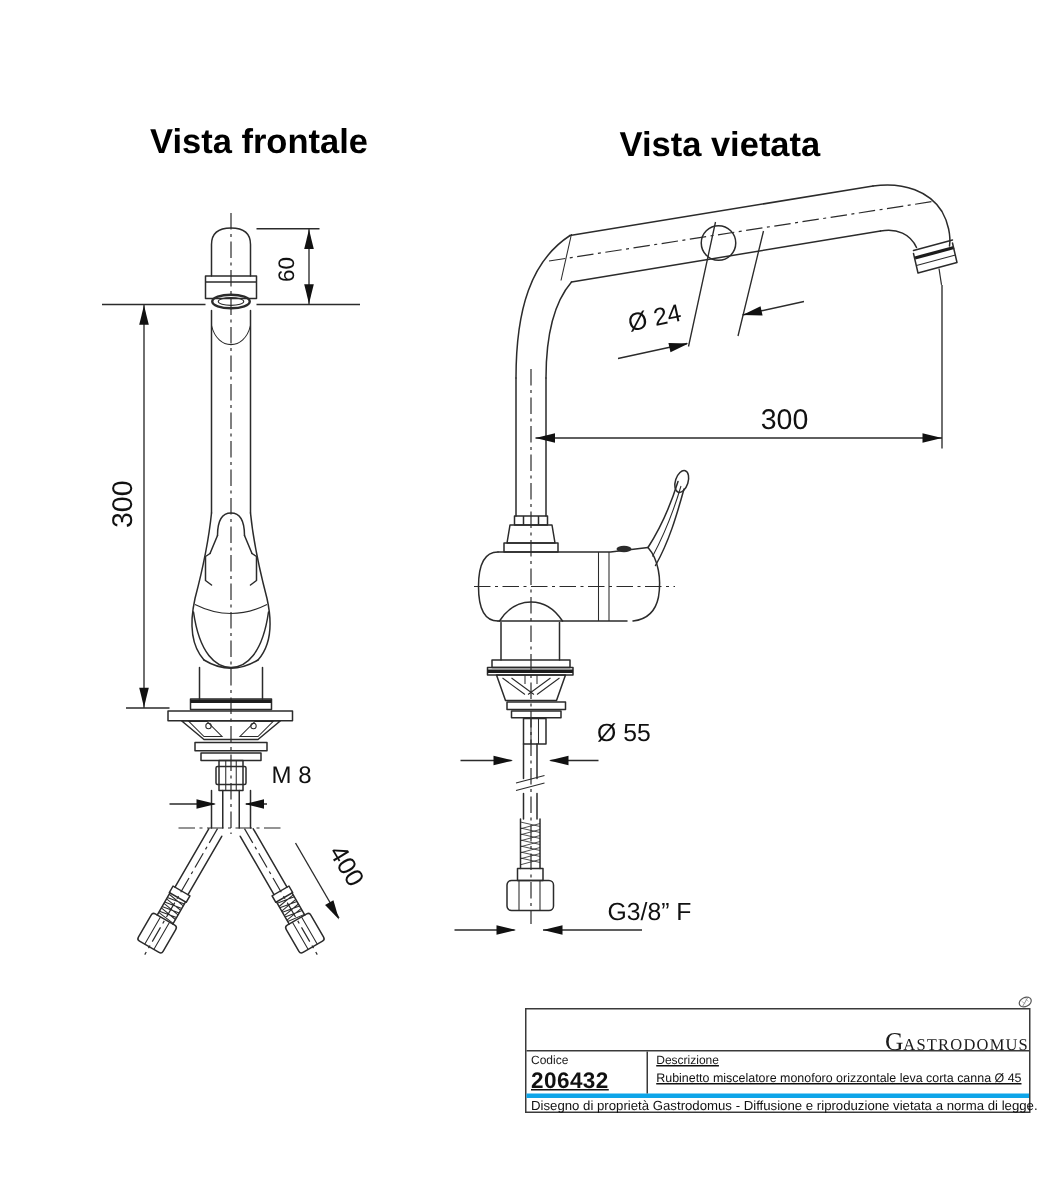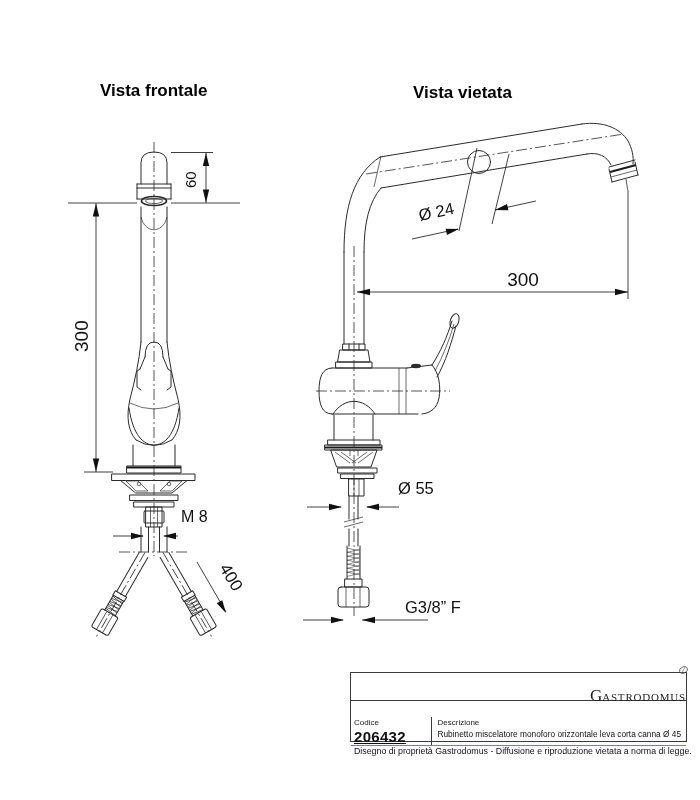--- a/index.html
+++ b/index.html
@@ -1,39 +1,39 @@
 <!DOCTYPE html>
 <html><head>
 <meta charset="utf-8">
 <style>
   html,body{margin:0;padding:0;background:#fff;}
   .sheet{position:relative;width:700px;height:800px;background:#ffffff;overflow:hidden;
          font-family:"Liberation Sans", sans-serif;color:#111;}
-  .view-title{position:absolute;font-weight:bold;font-size:17px;color:#000;white-space:nowrap;}
+  .view-title{position:absolute;font-weight:bold;font-size:23px;color:#000;white-space:nowrap;}
   .title-front{left:100px;top:81px;}
   .title-side{left:413px;top:83px;}
   svg.drawing{position:absolute;left:0;top:0;}
   svg .ln{stroke:#2b2b2b;stroke-width:1;fill:none;stroke-linecap:round;stroke-linejoin:round;}
   svg .thin{stroke:#2b2b2b;stroke-width:0.7;fill:none;}
   svg .thick{stroke:#1c1c1c;stroke-width:2.2;fill:none;}
   svg .dim{stroke:#2b2b2b;stroke-width:0.9;fill:none;}
   svg .cl{stroke:#2b2b2b;stroke-width:0.8;fill:none;stroke-dasharray:11 3 2 3;}
   svg .arrow{fill:#111;stroke:none;}
   svg text{font-family:"Liberation Sans", sans-serif;fill:#111;}
   .title-block{position:absolute;left:350px;top:672px;width:337px;height:70px;
                border:1px solid #3a3a3a;box-sizing:border-box;background:#fff;display:flex;flex-direction:column;}
   .tb-row1{height:26px;border-bottom:1px solid #3a3a3a;display:flex;align-items:flex-end;
            justify-content:center;padding-bottom:1px;flex-direction:column;}
   .brand{font-family:"Liberation Serif", serif;color:#1c1c1c;white-space:nowrap;line-height:1;}
   .brand .g{font-size:17px;}
   .brand .rest{font-size:11px;letter-spacing:0.8px;}
   .leaf{position:relative;top:-8px;margin-right:-3px;}
-  .tb-row2{height:28px;border-bottom:1px solid #0ea5e9;display:flex;margin-top:16px;}
+  .tb-row2{height:28px;border-bottom:3px solid #0ea5e9;display:flex;}
   .tb-cell-code{width:97px;border-right:1px solid #3a3a3a;padding:1px 3px;box-sizing:border-box;}
-  .tb-cell-desc{flex:1;padding:1px 5px;box-sizing:border-box;}
+  .tb-cell-desc{flex:1;padding:1px 5px;box-sizing:border-box;text-decoration:underline;}
   .tb-label{font-size:8px;color:#191919;}
   .tb-code-value{font-size:15px;font-weight:bold;letter-spacing:0.3px;margin-top:1px;text-decoration:underline;}
   .tb-desc-value{font-size:8.3px;margin-top:2px;white-space:nowrap;}
   .tb-row3{flex:1;display:flex;align-items:center;padding:0 3px;}
   .tb-legal{font-size:8.8px;white-space:nowrap;}
 </style>
 </head>
 <body>
 
 <div class="sheet">

